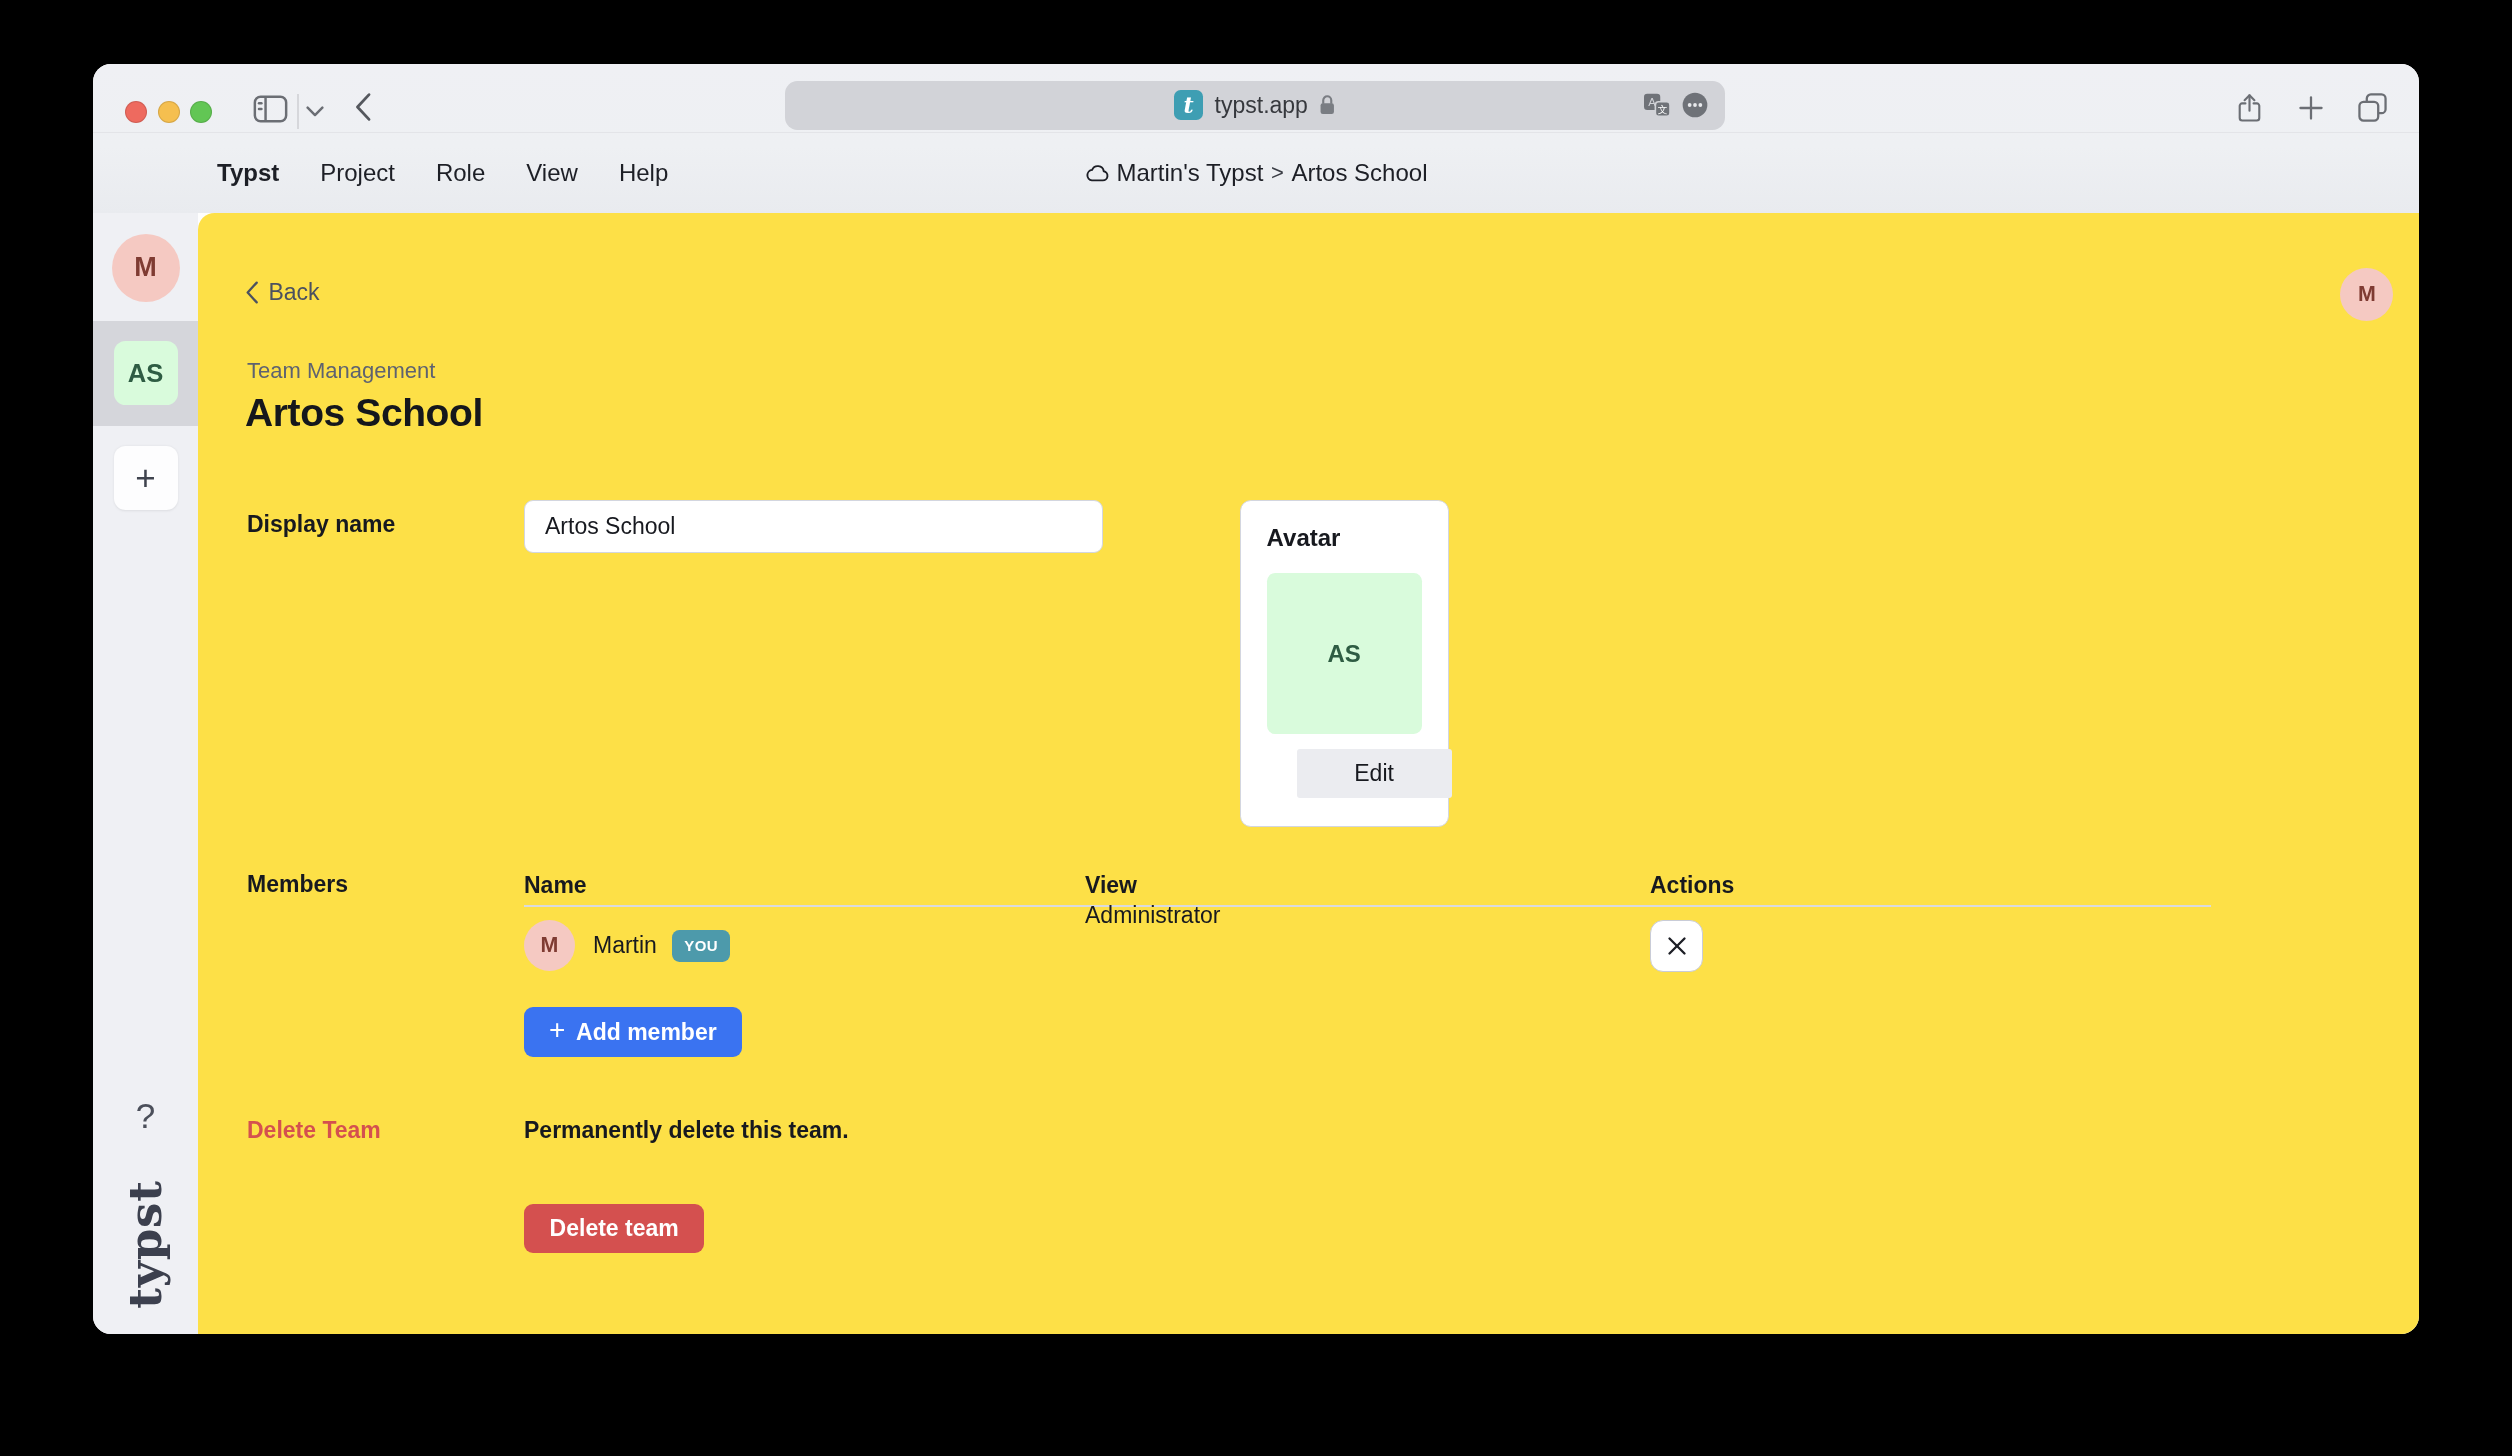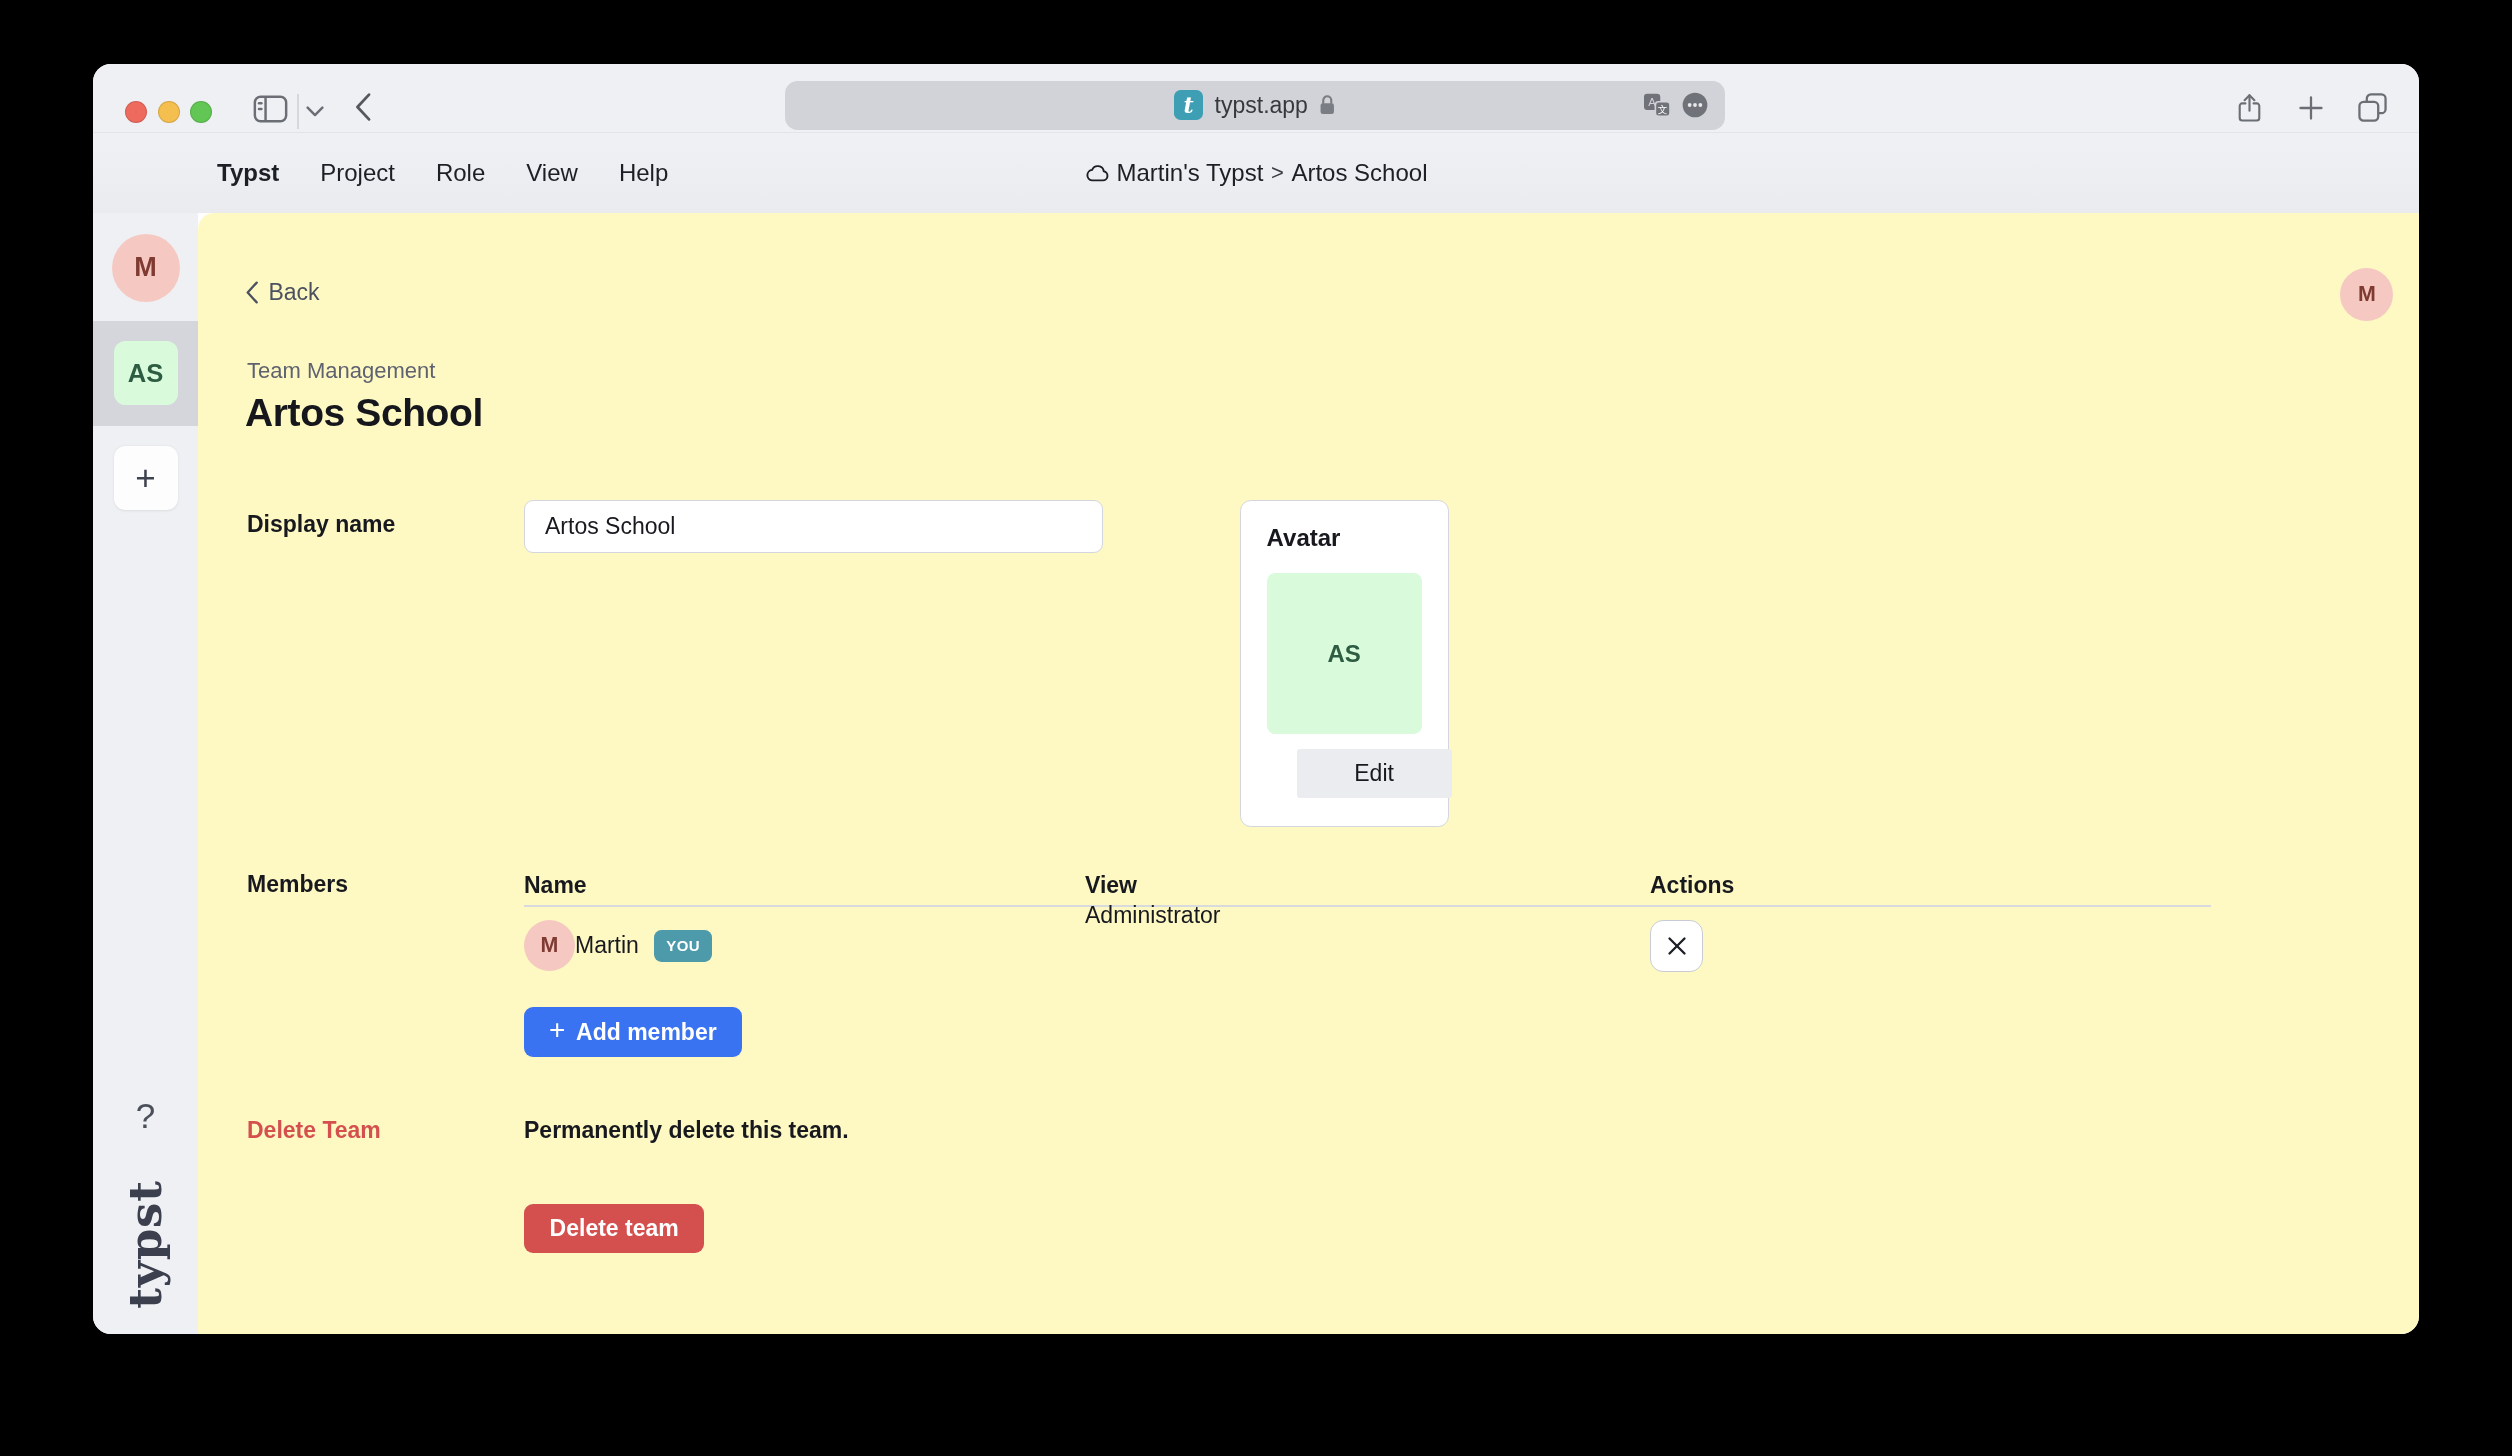--- a/index.html
+++ b/index.html
@@ -68,21 +68,21 @@
     box-shadow:0 0.8px 2.5px rgba(0,0,0,0.08);
     display:flex; align-items:center; justify-content:center;
     font-size:35px; font-weight:300; color:#3f434e;
   }
   .rail-bottom { margin-top:auto; display:flex; flex-direction:column; align-items:center; width:100%; }
   .rail-help { font-size:35px; color:#4b4f5a; margin-bottom:38px; }
   .rail-logo-wrap { height:140px; width:100%; display:flex; align-items:center; justify-content:center; margin-bottom:20px; }
   .rail-logo { transform:rotate(-90deg); font-family:"DejaVu Serif", serif; font-weight:bold;
     font-size:45px; color:#3c404e; letter-spacing:0.8px; }
   
-  .main { flex:1; background:#fef9c3; border-top-left-radius:16.5px; position:relative; }
+  .main { flex:1; background:#fde047; border-top-left-radius:16.5px; position:relative; }
   .back-link { position:absolute; left:48px; top:66px; display:flex; align-items:center; gap:10px;
     font-size:23px; color:#4b5160; cursor:default; }
   .page-avatar {
     position:absolute; right:25.6px; top:55px; width:53px; height:53px; border-radius:50%;
     background:var(--pink-bg,#f5c9c2); color:var(--pink-text,#7f3b32);
     display:flex; align-items:center; justify-content:center; font-size:21.4px; font-weight:bold;
   }
   .eyebrow { position:absolute; left:49px; top:145px; font-size:22px; color:#5e6270; }
   .page-title { position:absolute; left:47px; top:178px; font-size:39px; font-weight:bold; color:#15171c; letter-spacing:-0.4px; }
   .field-label { position:absolute; left:49px; font-size:23px; font-weight:bold; color:#17191f; }
@@ -111,21 +111,21 @@
   .th-name { left:326px; }
   .th-role { left:887px; }
   .th-actions { left:1452px; }
   .table-divider { position:absolute; left:326px; top:692px; width:1687px; height:1.6px; background:#d9dade; }
   .member-name-cell { position:absolute; left:326px; top:707px; display:flex; align-items:center; }
   .member-avatar {
     width:51px; height:51px; border-radius:50%;
     background:var(--pink-bg,#f5c9c2); color:var(--pink-text,#7f3b32);
     display:flex; align-items:center; justify-content:center; font-size:21.4px; font-weight:bold;
   }
-  .member-name { margin-left:0; font-size:23px; color:#17191f; }
+  .member-name { margin-left:18px; font-size:23px; color:#17191f; }
   .you-badge {
     margin-left:15px; height:32px; padding:0 12.4px; border-radius:7.4px;
     background:var(--badge,#4d9aab); color:#fff;
     display:flex; align-items:center; font-size:15px; font-weight:bold; letter-spacing:0.4px;
   }
   .member-role { position:absolute; left:887px; top:689px; font-size:23px; color:#17191f; }
   .remove-btn {
     position:absolute; left:1452px; top:707px; width:53px; height:52px;
     border:1.6px solid #c9ccd7; border-radius:13px; background:#fff;
     display:flex; align-items:center; justify-content:center; cursor:pointer;

